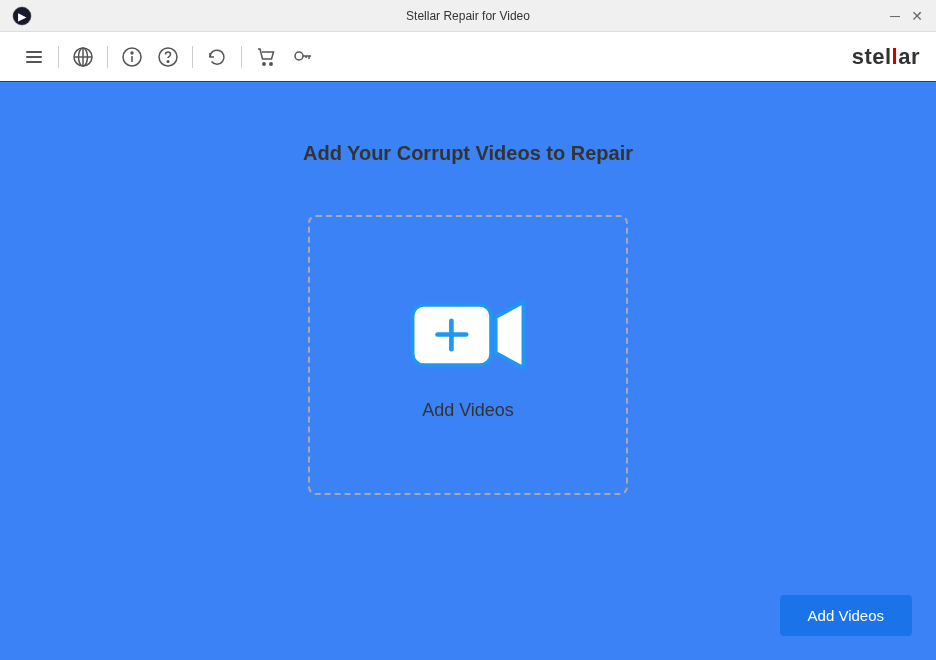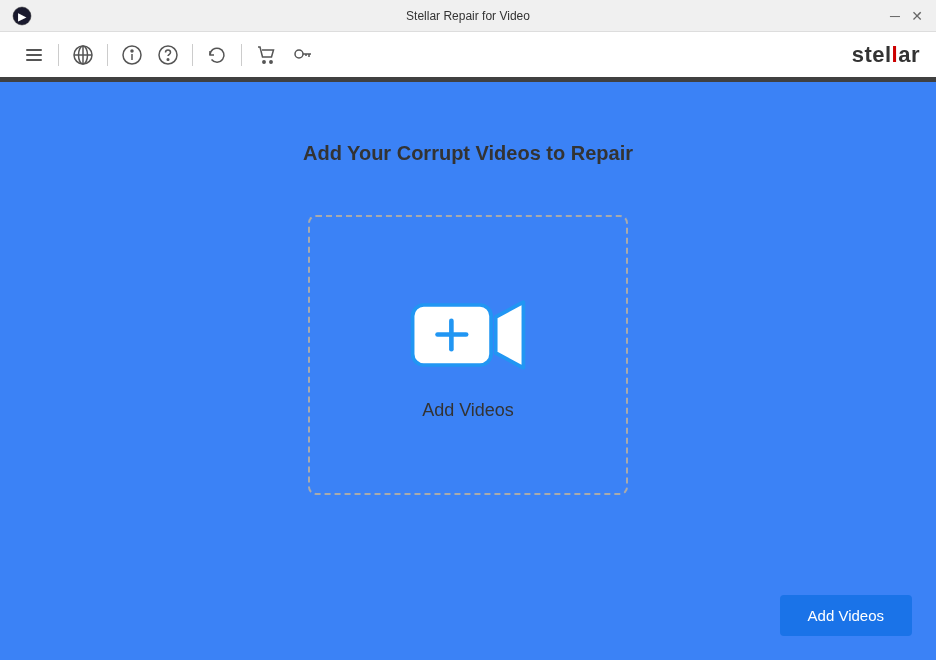--- a/index.html
+++ b/index.html
@@ -67,21 +67,21 @@
       cursor: pointer;
       font-size: 14px;
       color: #666;
     }
 
     
     .toolbar {
       width: 100%;
       height: 50px;
       background: #ffffff;
-      border-bottom: 5px solid #404040;
+      border-bottom: 1px solid #404040;
       display: flex;
       align-items: center;
       padding: 0 16px;
       justify-content: space-between;
     }
 
     .toolbar-left {
       display: flex;
       align-items: center;
       gap: 0;

